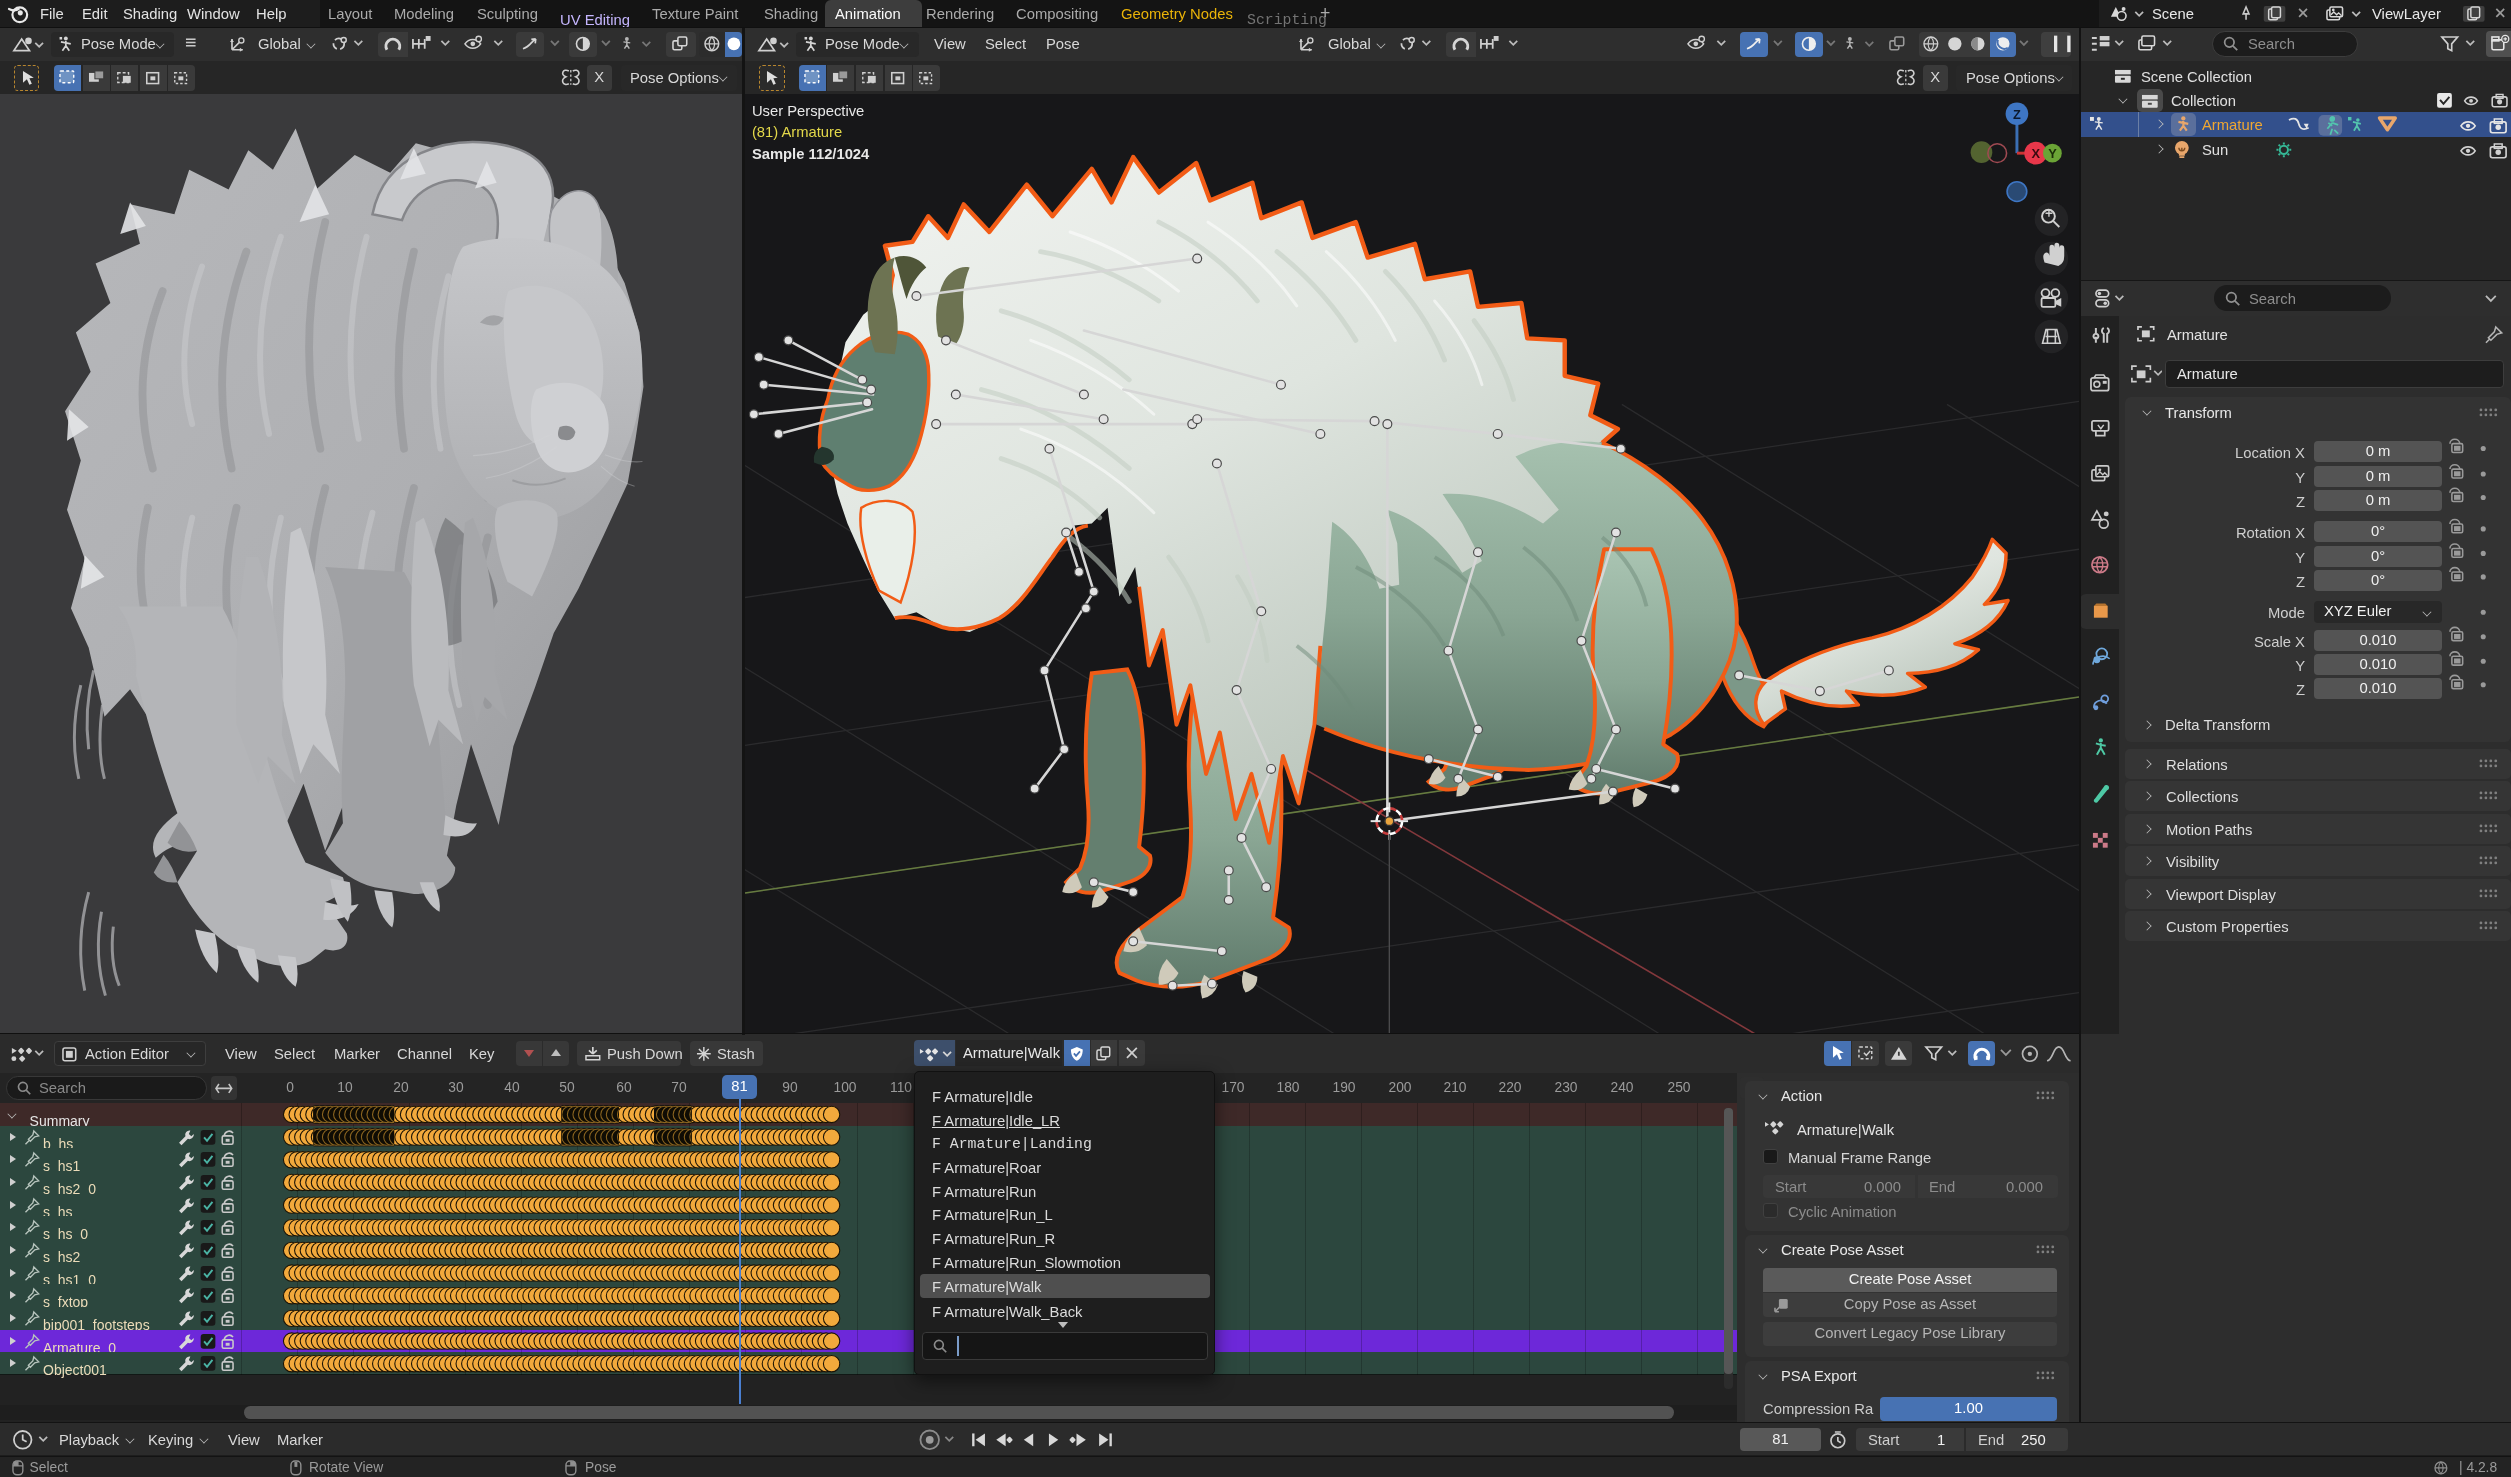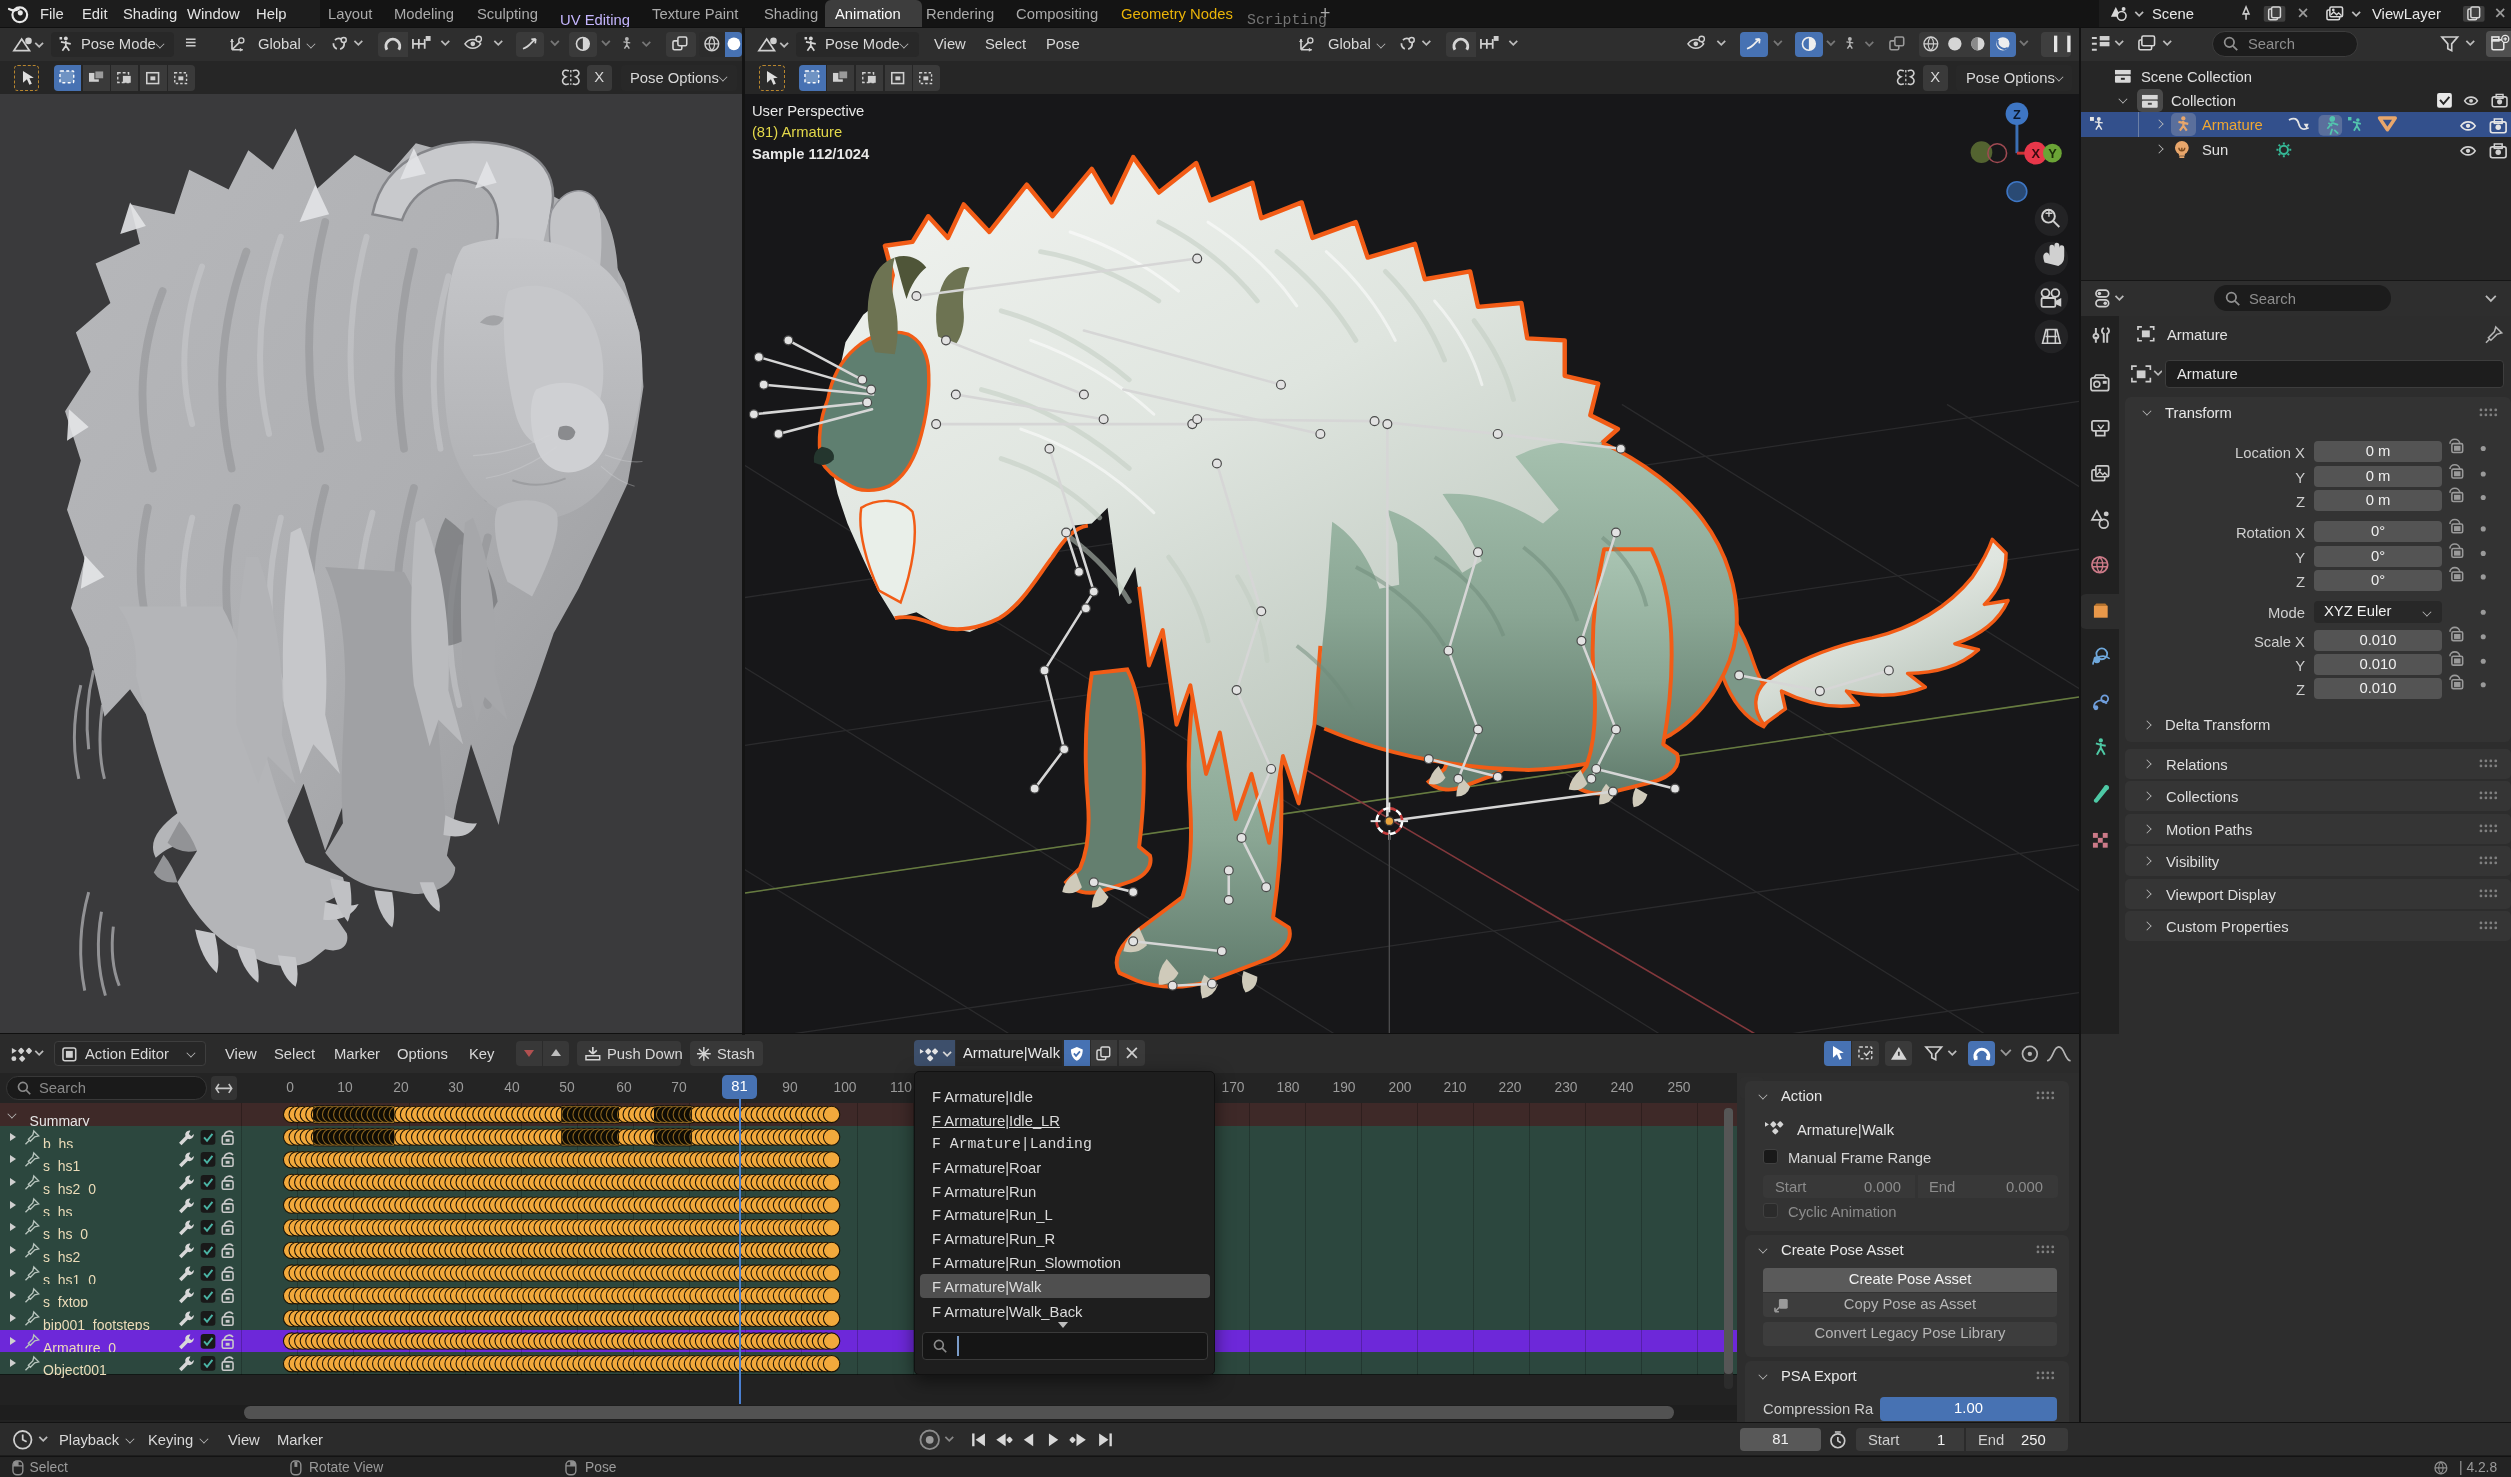--- a/index.html
+++ b/index.html
@@ -1167,21 +1167,21 @@
     <div class="abs" style="left:54px;top:6.9px;width:152px;height:25.6px;background:#272727;border:1px solid #3e3e3e;border-radius:3.9px;"></div>
     <svg class="abs" style="left:61px;top:11.8px;" width="17.7" height="16.7" viewBox="0 0 18 17">
         <rect x="2" y="2" width="13" height="13" rx="2" fill="none" stroke="#cfcfcf" stroke-width="1.6"></rect>
         <rect x="5" y="5" width="7" height="7" fill="#cfcfcf"></rect>
       </svg>
     <div class="txt" style="left:85px;top:12.8px;">Action Editor</div>
     <span class="chev abs" style="left:187px;top:14.8px;"></span>
     <div class="txt" style="left:225px;top:12.8px;">View</div>
     <div class="txt" style="left:274px;top:12.8px;">Select</div>
     <div class="txt" style="left:334px;top:12.8px;">Marker</div>
-    <div class="txt" style="left:397px;top:12.8px;">Options</div>
+    <div class="txt" style="left:397px;top:12.8px;">Channel</div>
     <div class="txt" style="left:469px;top:12.8px;">Key</div>
     <div class="abs" style="left:516px;top:6.9px;width:25.6px;height:25.6px;background:#383838;border-radius:3.9px 0 0 3.9px;"></div>
     <div class="abs" style="left:524px;top:15.8px;width:0;height:0;border-top:7.9px solid #b05050;border-left:5.4px solid transparent;border-right:5.4px solid transparent;"></div>
     <div class="abs" style="left:543px;top:6.9px;width:25.6px;height:25.6px;background:#383838;border-radius:0 3.9px 3.9px 0;"></div>
     <div class="abs" style="left:551px;top:14.8px;width:0;height:0;border-bottom:7.9px solid #bdbdbd;border-left:5.4px solid transparent;border-right:5.4px solid transparent;"></div>
     <div class="abs" style="left:577px;top:6.9px;width:104px;height:25.6px;background:#383838;border-radius:3.9px;"></div>
     <svg class="abs" style="left:583px;top:10.8px;" width="19.7" height="17.7" viewBox="0 0 20 18">
         <path d="M10 2 v7 M10 9 l-4 -3.5 M10 9 l4 -3.5" stroke="#d5d5d5" stroke-width="1.7" fill="none"></path>
         <path d="M3 11 h14 v4 h-14 Z M5 15 h10" stroke="#d5d5d5" stroke-width="1.5" fill="none"></path>
       </svg>

